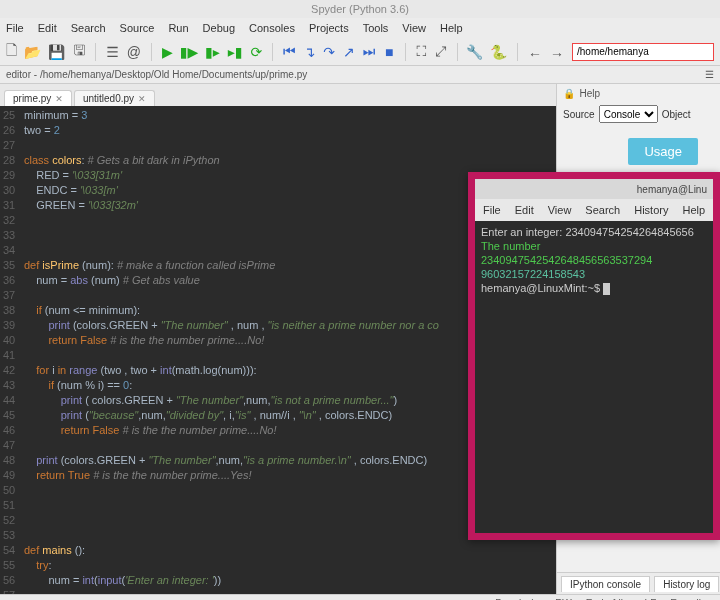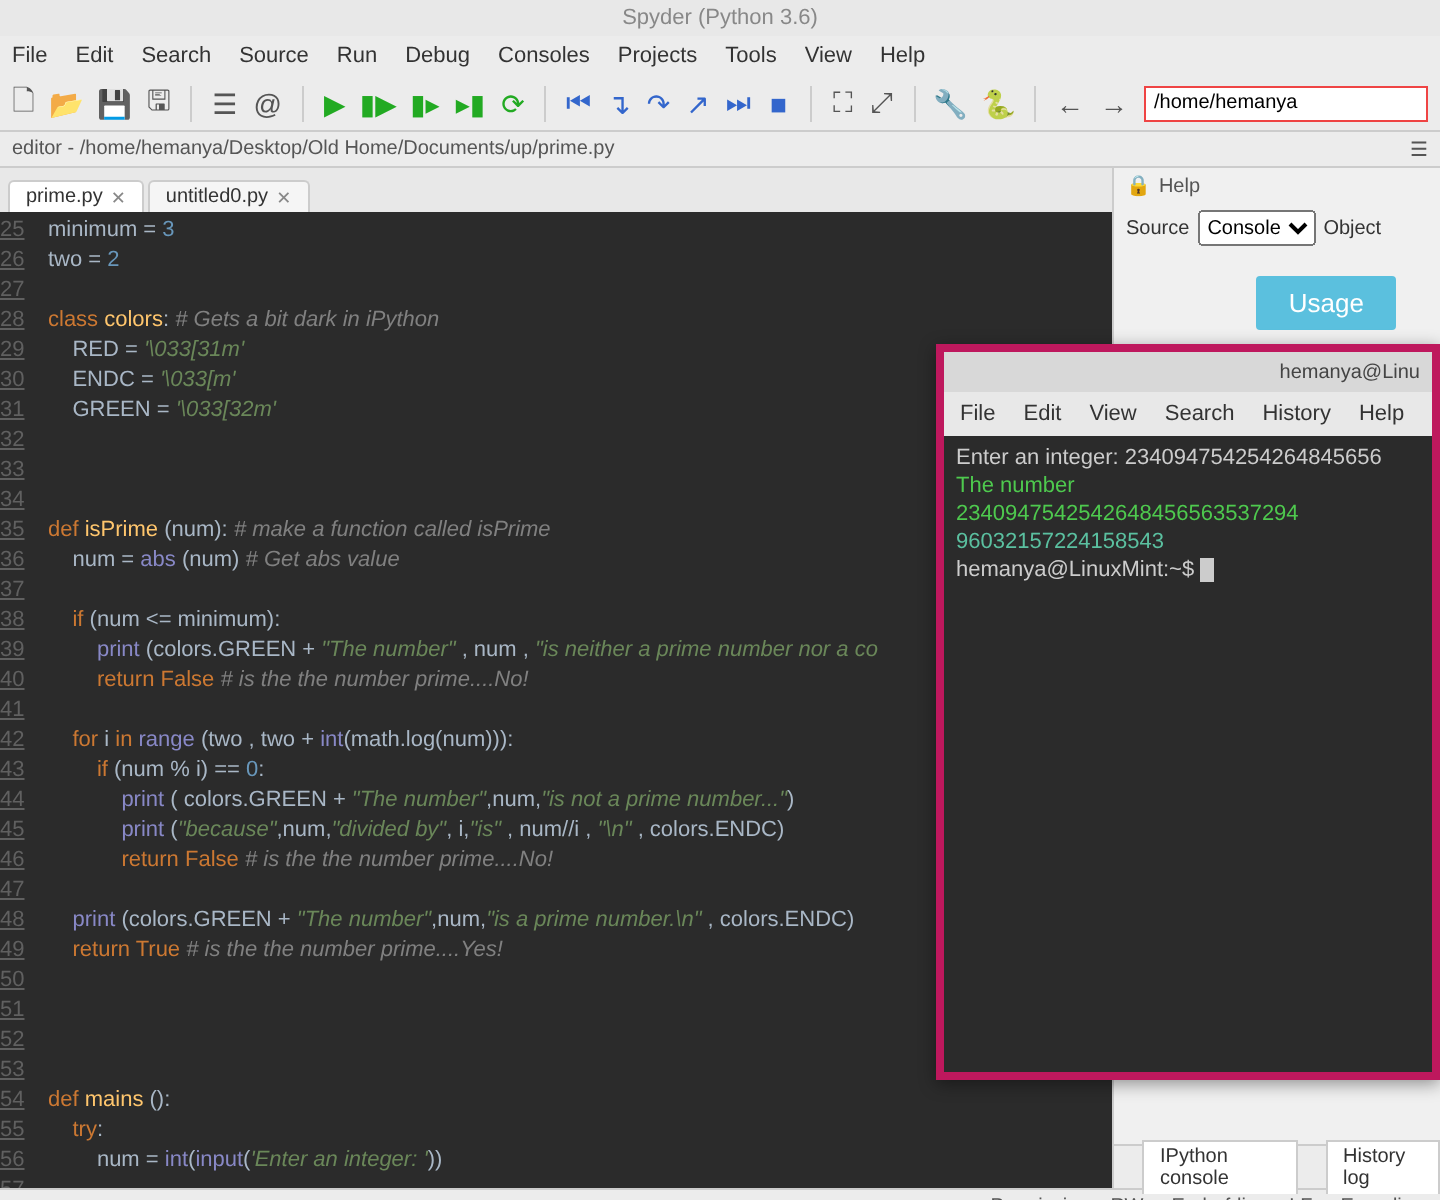--- a/index.html
+++ b/index.html
@@ -14,39 +14,39 @@
 .editor-header { height: 18px; background: #ececec; display: flex; align-items: center; padding: 0 6px; font-size: 10px; color: #555; border-bottom: 1px solid #ccc; justify-content: space-between; }
 .main { display: flex; height: 510px; }
 .editor-pane { width: 556px; display: flex; flex-direction: column; background: #2b2b2b; }
 .tabs { height: 22px; background: #e8e8e8; display: flex; align-items: flex-end; padding: 0 4px; gap: 2px; }
 .tab { background: #f5f5f5; border: 1px solid #ccc; border-bottom: none; padding: 2px 8px; font-size: 10px; display: flex; align-items: center; gap: 4px; border-radius: 3px 3px 0 0; }
 .tab.active { background: #fff; }
 .tab .close { font-size: 9px; color: #888; }
 .code-area { flex: 1; background: #2b2b2b; overflow: hidden; position: relative; }
 .code-lines { font-family: 'Courier New', monospace; font-size: 11px; line-height: 15px; padding: 2px 0; }
 .line { display: flex; white-space: pre; }
-.gutter { width: 24px; text-align: left; color: #606060; padding-right: 6px; flex-shrink: 0; text-decoration: underline; }
+.gutter { width: 24px; text-align: center; color: #606060; padding-right: 6px; flex-shrink: 0; }
 .code { color: #a9b7c6; }
 .kw { color: #cc7832; }
 .str { color: #6a8759; font-style: italic; }
 .fn { color: #ffc66d; }
 .cmt { color: #808080; font-style: italic; }
 .num { color: #6897bb; }
 .builtin { color: #8888c6; }
 .bool { color: #cc7832; }
 .right-pane { flex: 1; background: #f0f0f0; display: flex; flex-direction: column; border-left: 1px solid #ccc; }
 .help-header { height: 18px; padding: 0 6px; font-size: 10px; color: #555; display: flex; align-items: center; gap: 4px; }
 .src-row { height: 24px; display: flex; align-items: center; padding: 0 6px; gap: 4px; font-size: 10px; }
 .src-row select { font-size: 10px; height: 18px; }
 .usage-box { margin: 12px 22px 6px auto; background: #5bc0de; color: #fff; padding: 6px 16px; font-size: 13px; border-radius: 2px; width: fit-content; }
 .help-text { padding: 6px 8px; font-size: 10px; color: #555; }
 .bottom-tabs { height: 22px; border-top: 1px solid #ccc; display: flex; align-items: center; font-size: 10px; background: #ececec; }
-.bottom-tabs div { padding: 2px 8px; border: 1px solid #ccc; border-bottom: none; margin-left: 14px; background: #fff; }
+.bottom-tabs div { padding: 2px 8px; border: 1px solid #ccc; border-bottom: none; margin-left: 4px; background: #fff; }
 .status-bar { height: 18px; background: #ececec; border-top: 1px solid #ccc; display: flex; justify-content: flex-end; align-items: center; padding: 0 8px; gap: 14px; font-size: 10px; color: #555; }
-.terminal { position: absolute; left: 468px; top: 172px; width: 252px; height: 368px; background: #2b2b2b; border: 4px solid #be185d; display: flex; flex-direction: column; box-shadow: 0 2px 8px rgba(0,0,0,.4); }
+.terminal { position: absolute; left: 468px; top: 172px; width: 252px; height: 368px; background: #2b2b2b; border: 7px solid #be185d; display: flex; flex-direction: column; box-shadow: 0 2px 8px rgba(0,0,0,.4); }
 .term-title { height: 20px; background: #d8d8d8; color: #444; font-size: 10px; display: flex; align-items: center; justify-content: flex-end; padding: 0 6px; }
 .term-menu { height: 22px; background: #e8e8e8; display: flex; align-items: center; gap: 14px; padding: 0 8px; font-size: 11px; color: #333; }
 .term-body { flex: 1; background: #2b2b2b; padding: 4px 6px; font-family: 'Courier New', monospace; font-size: 11px; line-height: 14px; color: #ccc; overflow: hidden; }
 .term-body .green { color: #4ec94e; }
 .term-body .teal { color: #5bc0a0; }
 .cursor { display: inline-block; width: 7px; height: 12px; background: #ccc; vertical-align: middle; }
 </style>
 </head>
 <body>
 

